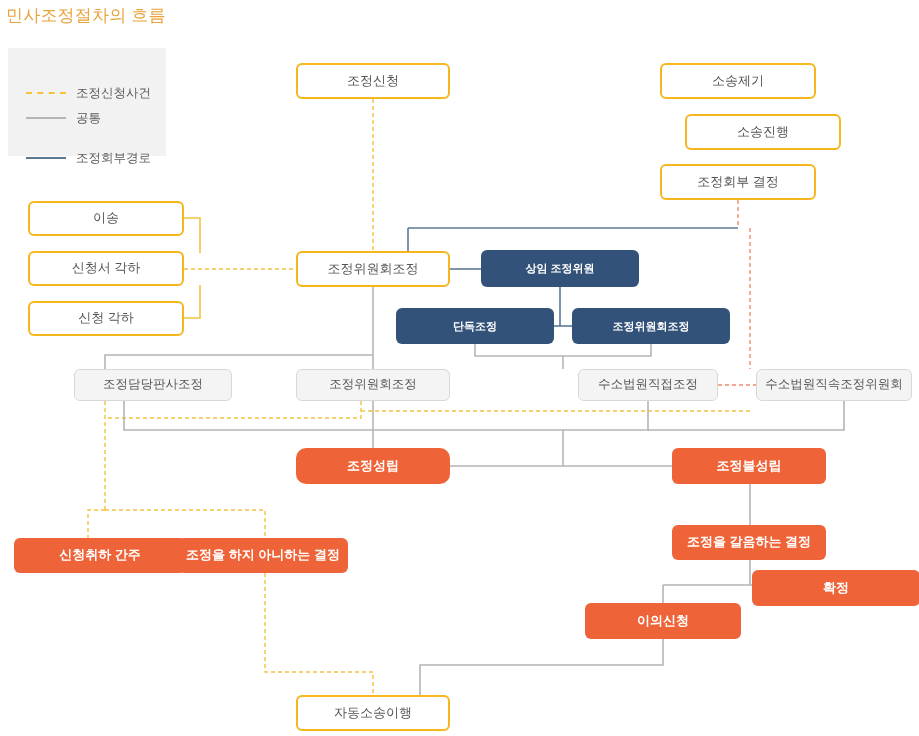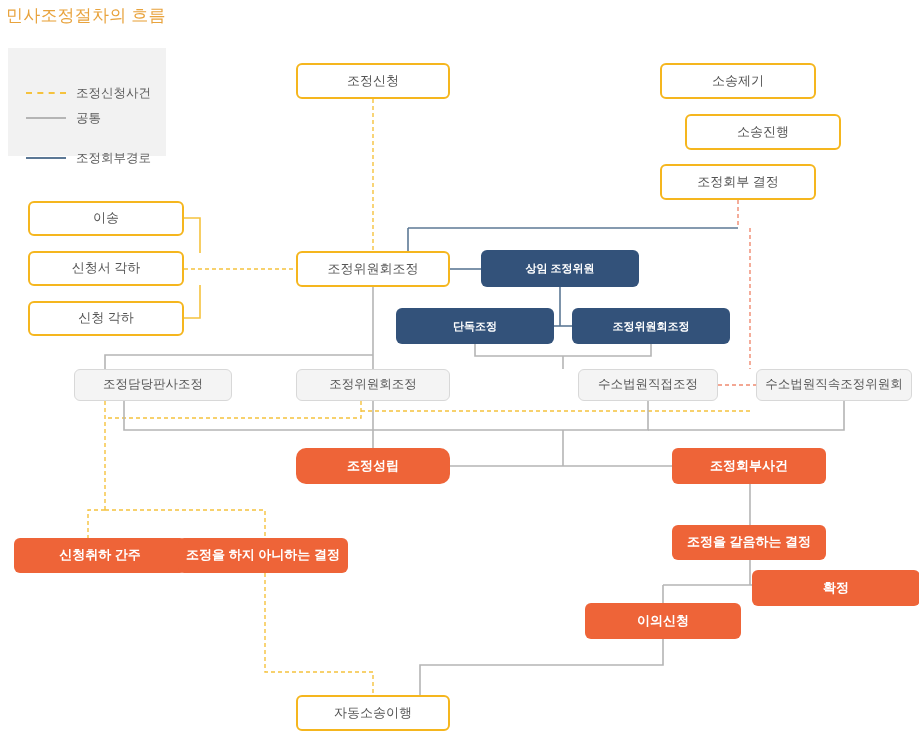--- a/index.html
+++ b/index.html
@@ -170,21 +170,21 @@
       <div class="node yellow" style="left: 28px; top: 301px; width: 156px; height: 35px;">신청 각하</div>
       <div class="node yellow" style="left: 296px; top: 251px; width: 154px; height: 36px;">조정위원회조정</div>
       <div class="node navy" style="left: 481px; top: 250px; width: 158px; height: 37px;">상임 조정위원</div>
       <div class="node navy" style="left: 396px; top: 308px; width: 158px; height: 36px;">단독조정</div>
       <div class="node navy" style="left: 572px; top: 308px; width: 158px; height: 36px;">조정위원회조정</div>
       <div class="node gray" style="left: 26px; top: 369px; width: 158px; height: 32px; margin-left: 48px;">조정담당판사조정</div>
       <div class="node gray" style="left: 296px; top: 369px; width: 154px; height: 32px;">조정위원회조정</div>
       <div class="node gray" style="left: 578px; top: 369px; width: 140px; height: 32px;">수소법원직접조정</div>
       <div class="node gray" style="left: 756px; top: 369px; width: 156px; height: 32px;">수소법원직속조정위원회</div>
       <div class="node orange" style="left: 296px; top: 448px; width: 154px; height: 36px; border-radius: 10px;">조정성립</div>
-      <div class="node orange" style="left: 672px; top: 448px; width: 154px; height: 36px;">조정회부사건</div>
+      <div class="node orange" style="left: 672px; top: 448px; width: 154px; height: 36px;">조정불성립</div>
       <div class="node orange" style="left: 14px; top: 538px; width: 172px; height: 35px;">신청취하 간주</div>
       <div class="node orange" style="left: 178px; top: 538px; width: 170px; height: 35px;">조정을 하지 아니하는 결정</div>
       <div class="node orange" style="left: 672px; top: 525px; width: 154px; height: 35px;">조정을 갈음하는 결정</div>
       <div class="node orange" style="left: 585px; top: 603px; width: 156px; height: 36px;">이의신청</div>
       <div class="node orange" style="left: 752px; top: 570px; width: 168px; height: 36px;">확정</div>
       <div class="node yellow" style="left: 296px; top: 695px; width: 154px; height: 36px;">자동소송이행</div>
     </div>
 
 </div>
 

